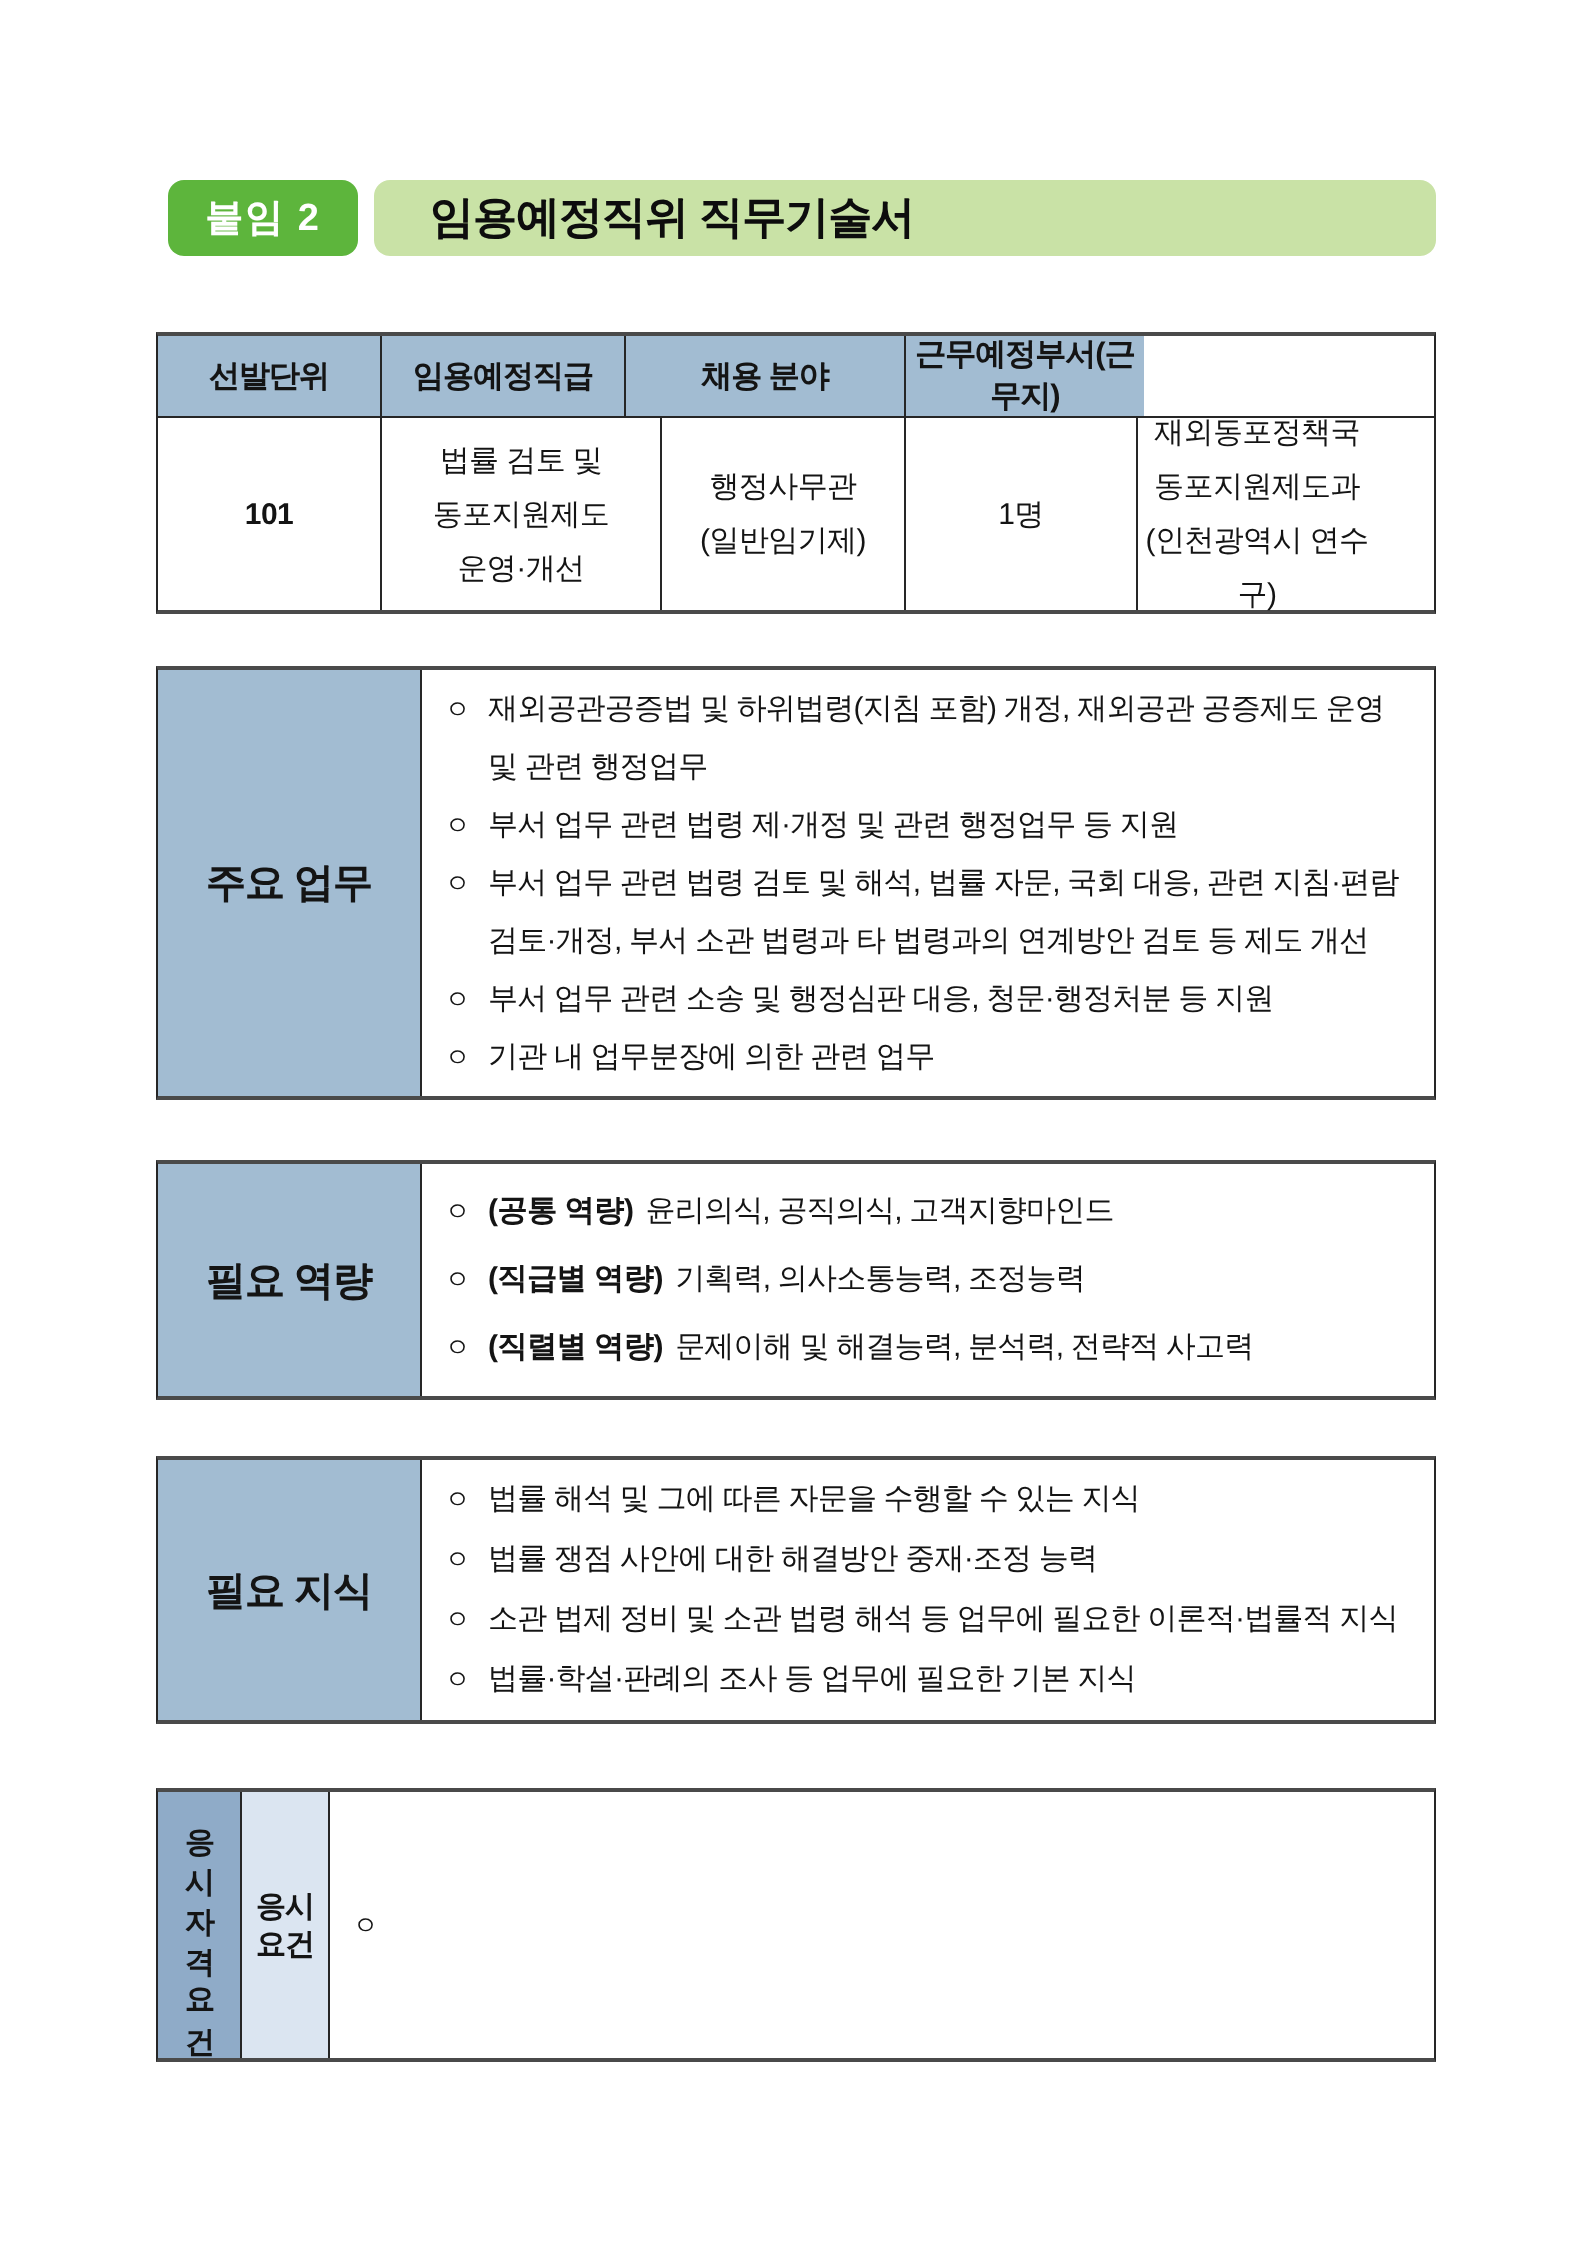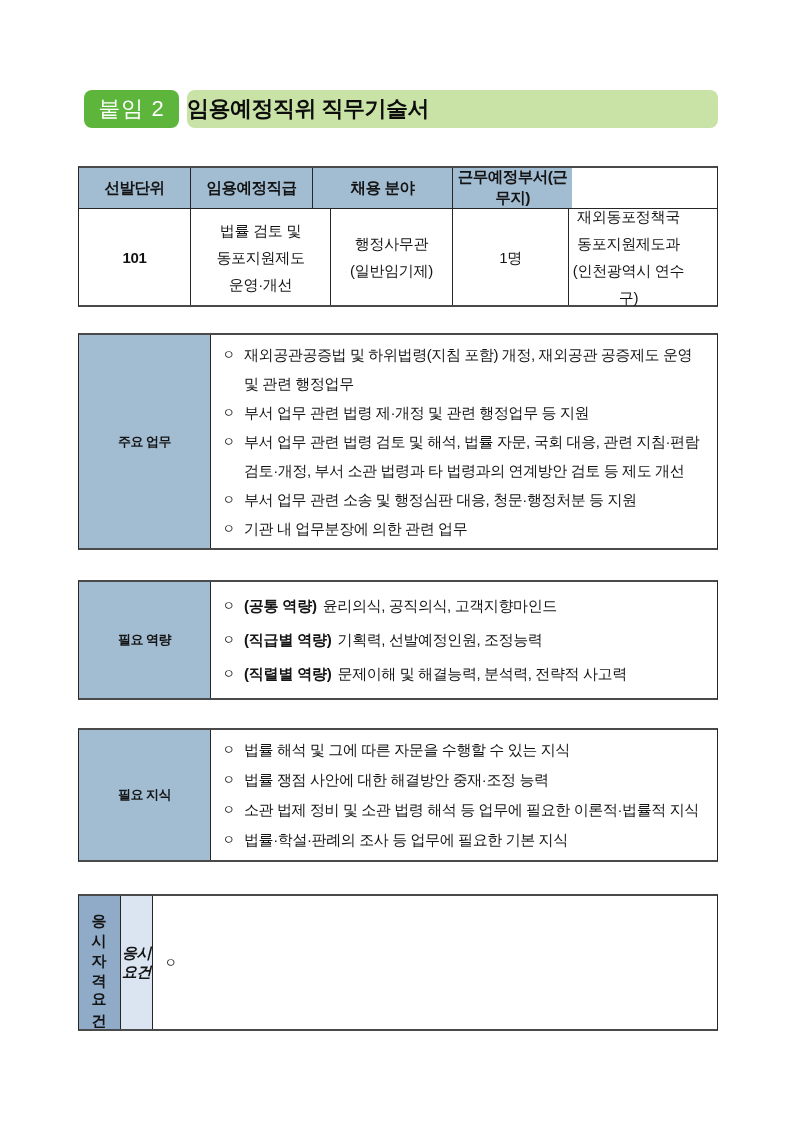--- a/index.html
+++ b/index.html
@@ -25,28 +25,29 @@
     overflow:hidden;
   }
   
   .header-row{
     display:flex;align-items:stretch;gap:8px;
     margin:90px 0 0 84px;height:38px;width:634px;
   }
   .badge{
     width:95px;border-radius:8px;
     background:var(--badge-green);
-    color:#ffffff;font-weight:normal;font-size:22px;
+    color:#ffffff;font-weight:bold;font-size:19px;
     display:flex;align-items:center;justify-content:center;
     letter-spacing:1px;
   }
   .title-bar{
     flex:1;border-radius:8px;
     background:var(--title-green);
     display:flex;align-items:center;
+    padding-left:28px;
   }
   .title-bar .title-text{
     font-weight:bold;font-size:22px;letter-spacing:-0.5px;color:#0d0d0d;
   }
   
   .tbl{
     margin-left:78px;width:640px;
     border:1px solid var(--border-dark);
     border-top:2px solid var(--border-heavy);
     border-bottom:2px solid var(--border-heavy);
@@ -76,21 +77,21 @@
   .c-grade{width:122px;}
   .c-count{width:116px;}
   .c-dept{width:119px;}
   .summary .body .c-unit{font-weight:bold;}
   
   .section{display:flex;flex-direction:row;}
   .label-cell{
     width:132px;background:var(--label-blue);
     border-right:1px solid var(--border-dark);
     display:flex;align-items:center;justify-content:center;
-    font-weight:bold;font-size:13px;letter-spacing:-0.5px;
+    font-weight:bold;font-size:20px;letter-spacing:-0.5px;
   }
   .content-cell{
     width:500px;
     display:flex;flex-direction:column;justify-content:space-evenly;
     padding:5px 6px 5px 10px;
   }
   .bullet-item{
     display:flex;align-items:flex-start;
     font-size:15px;line-height:29px;letter-spacing:-0.4px;
   }
@@ -114,21 +115,21 @@
   .q-outer .vert{
     writing-mode:vertical-rl;text-orientation:upright;
     font-weight:bold;font-size:15px;letter-spacing:5px;line-height:1;
   }
   .q-mid,.q-cert{
     background:var(--light-blue);
     border-right:1px solid var(--border-dark);
     display:flex;align-items:center;justify-content:center;
     font-weight:bold;font-size:15px;text-align:center;letter-spacing:-0.5px;
   }
-  .q-mid{width:32px;font-style:italic;}
+  .q-mid{width:44px;}
   .q-cert{width:54px;}
   .q-content{
     width:488px;display:flex;align-items:center;
     padding:0 6px 0 10px;
   }
   .q-content .bullet-item{font-size:15.5px;}
   .q-content .li-text{font-weight:bold;letter-spacing:-0.3px;}
 </style>
 </head>
 <body>
@@ -191,21 +192,21 @@
 
   <div class="tbl section s-comp">
     <div class="label-cell">필요 역량</div>
     <div class="content-cell">
       <div class="bullet-item">
         <span class="bullet">ㅇ</span>
         <span class="li-text"><b>(공통 역량)</b><span>윤리의식, 공직의식, 고객지향마인드</span></span>
       </div>
       <div class="bullet-item">
         <span class="bullet">ㅇ</span>
-        <span class="li-text"><b>(직급별 역량)</b><span>기획력, 선발예정인원, 조정능력</span></span>
+        <span class="li-text"><b>(직급별 역량)</b><span>기획력, 의사소통능력, 조정능력</span></span>
       </div>
       <div class="bullet-item">
         <span class="bullet">ㅇ</span>
         <span class="li-text"><b>(직렬별 역량)</b><span>문제이해 및 해결능력, 분석력, 전략적 사고력</span></span>
       </div>
     </div>
   </div>
 
   <div class="tbl section s-know">
     <div class="label-cell">필요 지식</div>

